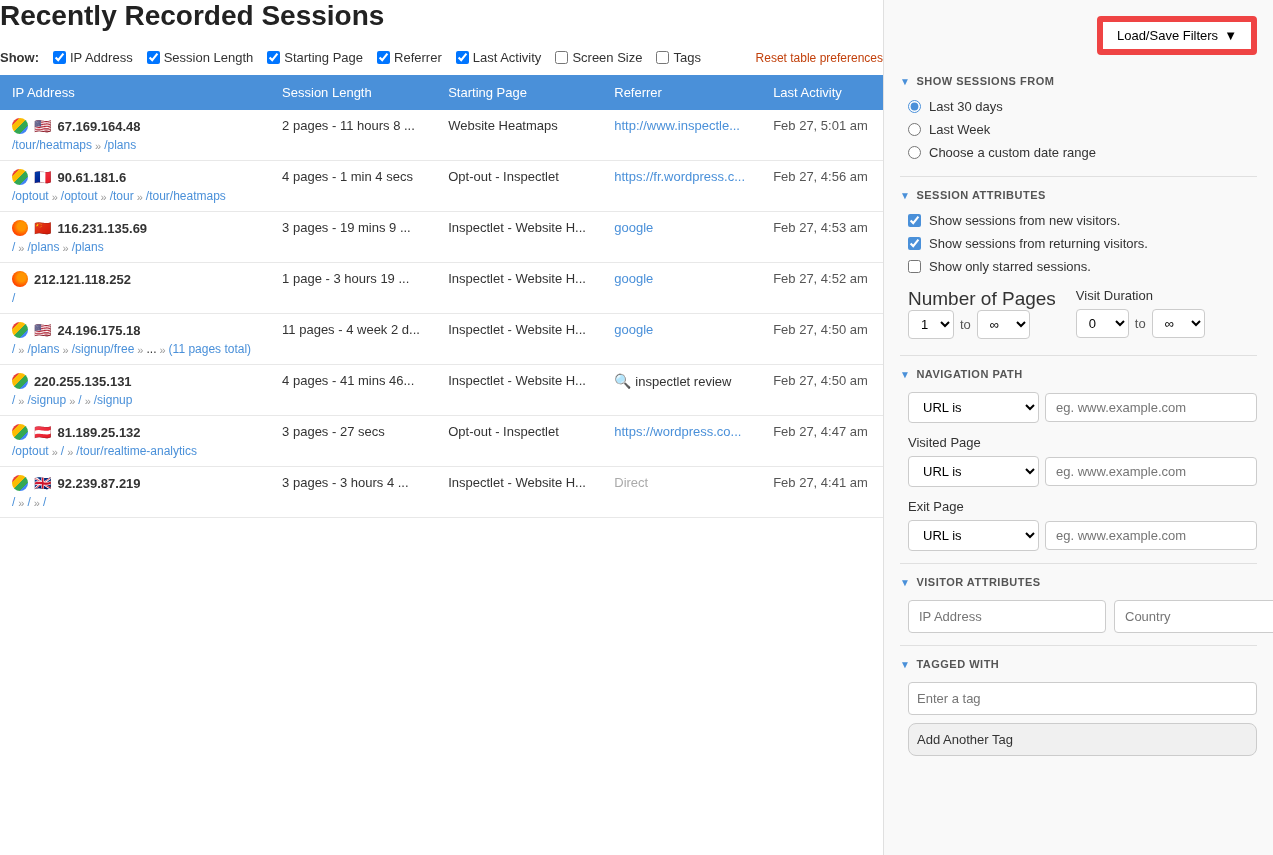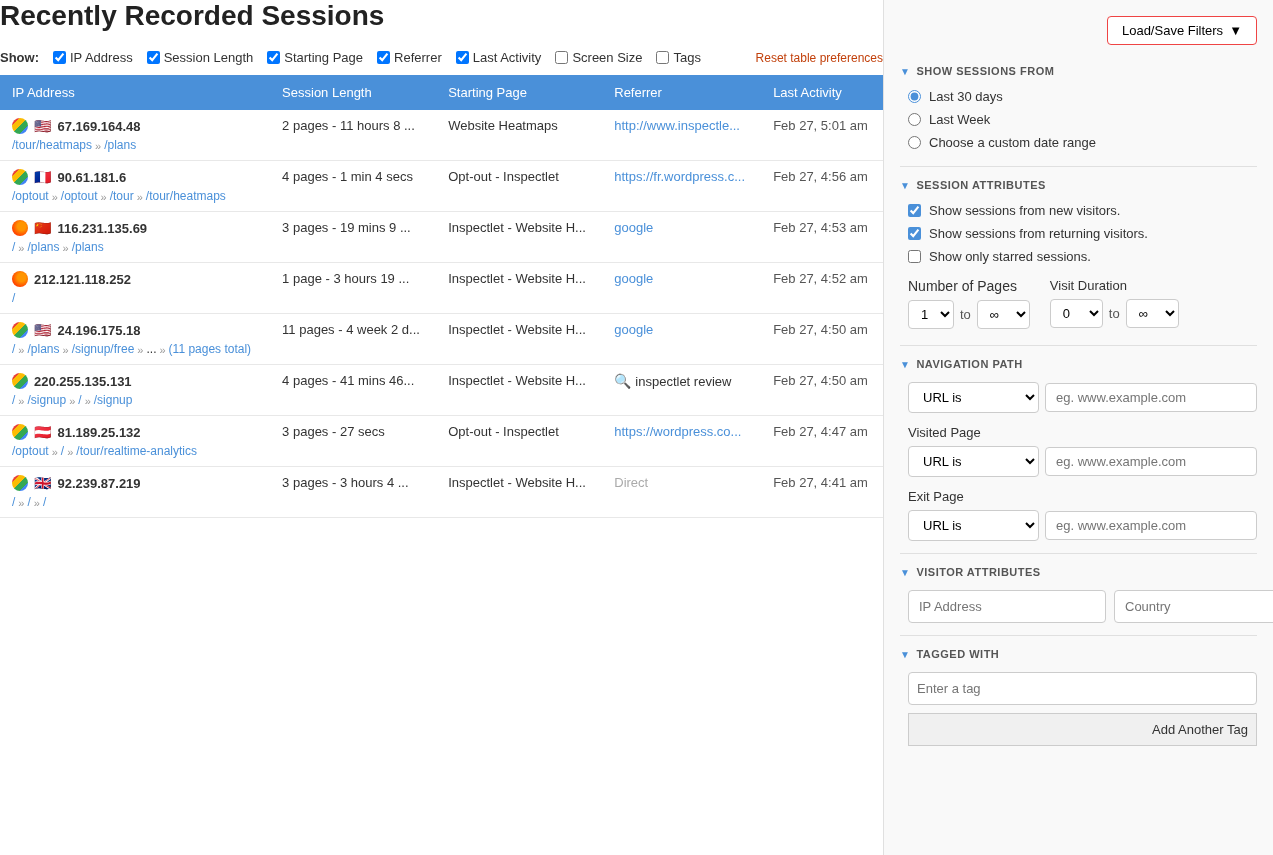--- a/index.html
+++ b/index.html
@@ -35,21 +35,21 @@
     .referrer-icon { font-size: 14px; }
     .date-text { color: #555; font-size: 13px; white-space: nowrap; }
     
     
     .chrome-icon { background: linear-gradient(135deg, #ea4335 25%, #fbbc04 25% 50%, #34a853 50% 75%, #4285f4 75%); }
     .firefox-icon { background: radial-gradient(circle at 60% 40%, #ff9500 30%, #ff4500 70%); }
     
     
     .sidebar { width: 390px; background: #f9f9f9; border-left: 1px solid #e0e0e0; padding: 16px; overflow-y: auto; }
     
-    .load-save-btn { float: right; background: #fff; border: 1px solid #ef4444; border-radius: 4px; padding: 6px 14px; font-size: 13px; cursor: pointer; display: flex; align-items: center; gap: 6px; margin-bottom: 16px; }
+    .load-save-btn { float: right; background: #fff; border: 6px solid #ef4444; border-radius: 4px; padding: 6px 14px; font-size: 13px; cursor: pointer; display: flex; align-items: center; gap: 6px; margin-bottom: 16px; }
     .clearfix { clear: both; }
     
     .section-header { display: flex; align-items: center; gap: 6px; font-size: 11px; font-weight: bold; color: #555; letter-spacing: 0.5px; margin-bottom: 12px; margin-top: 4px; cursor: pointer; }
     .section-header .arrow { color: #4a90d9; font-size: 10px; }
     
     .radio-group { display: flex; flex-direction: column; gap: 8px; margin-bottom: 16px; padding-left: 8px; }
     .radio-item { display: flex; align-items: center; gap: 8px; font-size: 13px; cursor: pointer; }
     .radio-item input[type="radio"] { accent-color: #4a90d9; }
     
     .checkbox-group { display: flex; flex-direction: column; gap: 8px; margin-bottom: 14px; padding-left: 8px; }
@@ -59,21 +59,21 @@
     .to-label { color: #555; }
     .nav-field { margin-bottom: 12px; padding-left: 8px; }
     .nav-field-label { font-size: 13px; color: #333; margin-bottom: 6px; }
     .nav-field-row { display: flex; align-items: center; gap: 6px; }
     .url-select { border: 1px solid #ccc; border-radius: 4px; padding: 6px 10px; font-size: 13px; background: #fff; cursor: pointer; min-width: 90px; }
     .url-input { flex: 1; border: 1px solid #ccc; border-radius: 4px; padding: 6px 10px; font-size: 13px; color: #aaa; }
     .visitor-fields { display: flex; gap: 8px; padding-left: 8px; }
     .visitor-input { flex: 1; border: 1px solid #ccc; border-radius: 4px; padding: 8px 10px; font-size: 13px; color: #aaa; }
     .tag-input { width: 100%; border: 1px solid #ccc; border-radius: 4px; padding: 8px 10px; font-size: 13px; color: #aaa; margin-bottom: 8px; padding-left: 8px; }
     .tag-input-wrap { padding-left: 8px; }
-    .add-tag-btn { display: block; width: 100%; text-align: right; background: #f0f0f0; border: 1px solid #ccc; border-radius: 0; padding: 8px; font-size: 13px; cursor: pointer; color: #333; }
+    .add-tag-btn { display: block; width: 100%; text-align: left; background: #f0f0f0; border: 1px solid #ccc; border-radius: 8px; padding: 8px; font-size: 13px; cursor: pointer; color: #333; }
 
     .section-divider { border: none; border-top: 1px solid #e0e0e0; margin: 12px 0; }
   </style>
 </head>
 <body>
 
 <div class="main-layout">
 
   <div class="content">
     <h1 class="page-title">Recently Recorded Sessions</h1>
@@ -339,21 +339,21 @@
         <span>Show sessions from returning visitors.</span>
       </label>
       <label class="checkbox-item">
         <input type="checkbox" style="">
         <span>Show only starred sessions.</span>
       </label>
     </div>
 
     <div style="display:flex; gap:20px; margin-bottom:16px; padding-left:8px;">
       <div>
-        <div style="font-size:14px; margin-bottom:6px;">Number of Pages</div>
+        <div style="font-size:19px; ">Number of Pages</div>
         <div style="display:flex; align-items:center; gap:6px;">
           <select class="mini-select">
             <option>1</option><option>2</option><option>3</option>
           </select>
           <span class="to-label">to</span>
           <select class="mini-select">
             <option>∞</option><option>5</option><option>10</option>
           </select>
         </div>
       </div>

